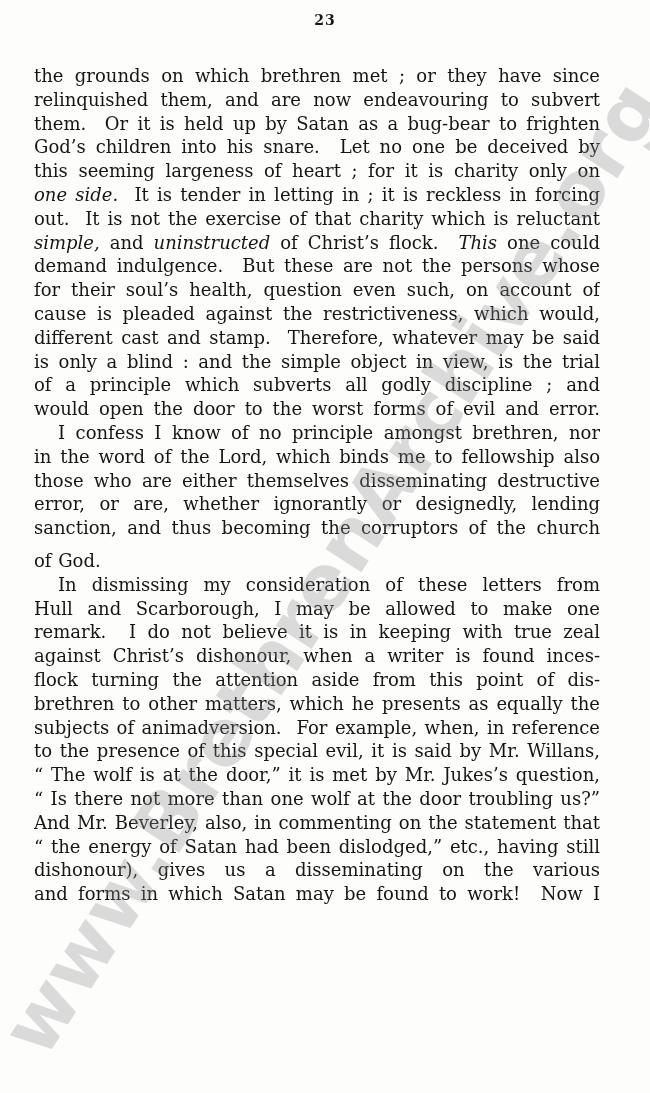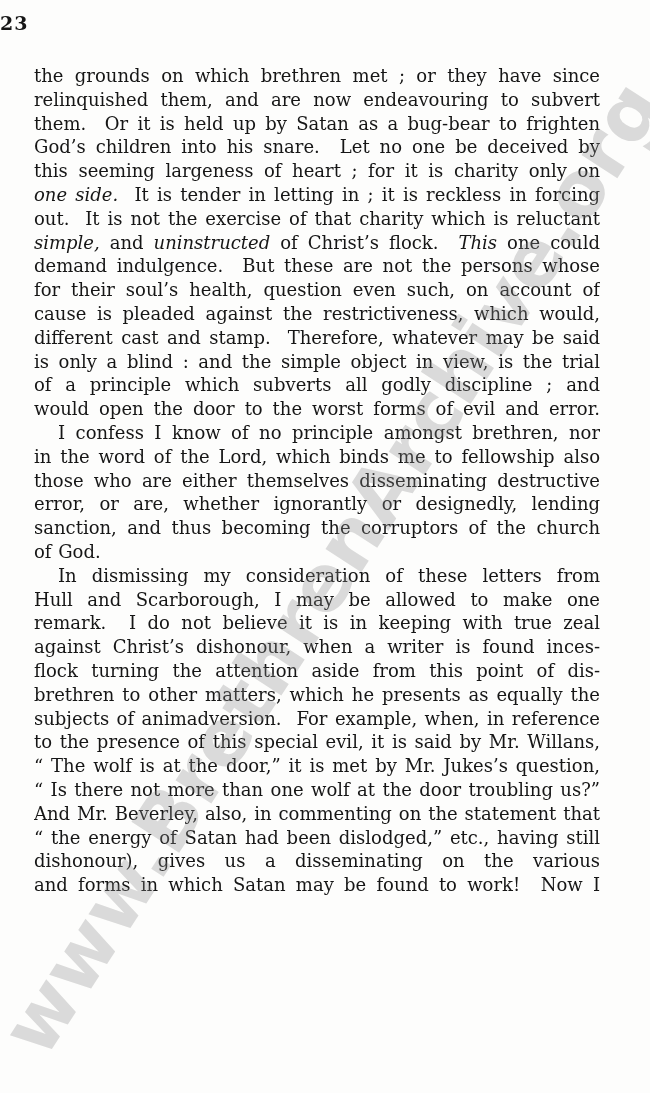--- a/index.html
+++ b/index.html
@@ -11,40 +11,41 @@
     background: #fdfdfc;
     overflow: hidden;
     font-family: "DejaVu Serif", "Liberation Serif", serif;
     color: #161616;
   }
   .page-number {
     position: absolute;
     top: 12px;
     left: 0;
     width: 100%;
-    font-size: 19px;
+    text-align: center;
+    font-size: 14px;
     font-weight: bold;
     letter-spacing: 1px;
   }
   .page-body {
     position: absolute;
     top: 64px;
     left: 34px;
     width: 566px;
   }
   .line {
     height: 23.8px;
     line-height: 23.8px;
     font-size: 18px;
     text-align: justify;
     text-align-last: justify;
     overflow: hidden;
     word-spacing: 1px;
   }
-  .line.no-just { text-align-last: left; }
+  .line.no-just { text-align-last: left; margin-top: 9px; }
   .line.indent { text-indent: 24px; }
   .line i { }
   .watermark {
     position: absolute;
     left: 51%;
     top: 52%;
     transform: translate(-50%, -50%) rotate(-57deg);
     transform-origin: center center;
     font-family: "DejaVu Sans", "Liberation Sans", sans-serif;
     font-weight: bold;

